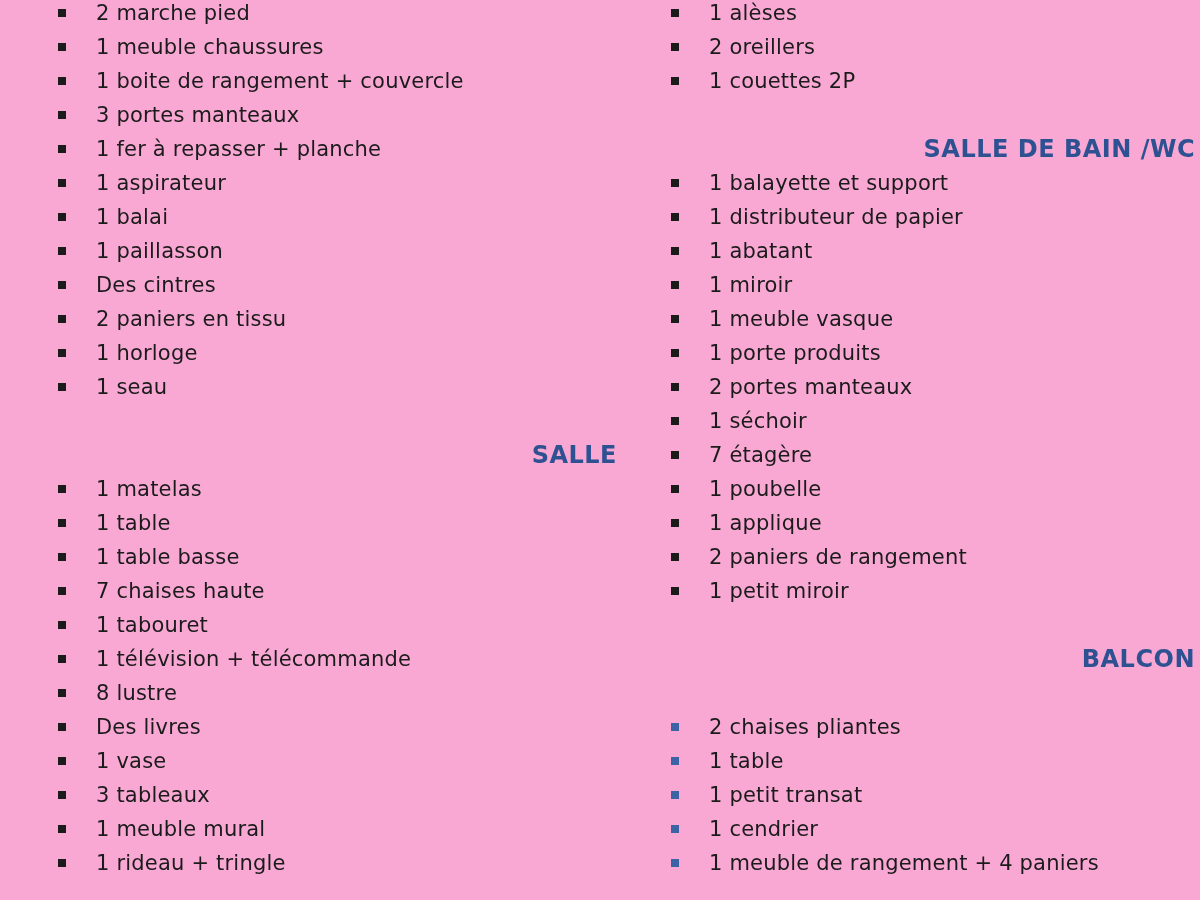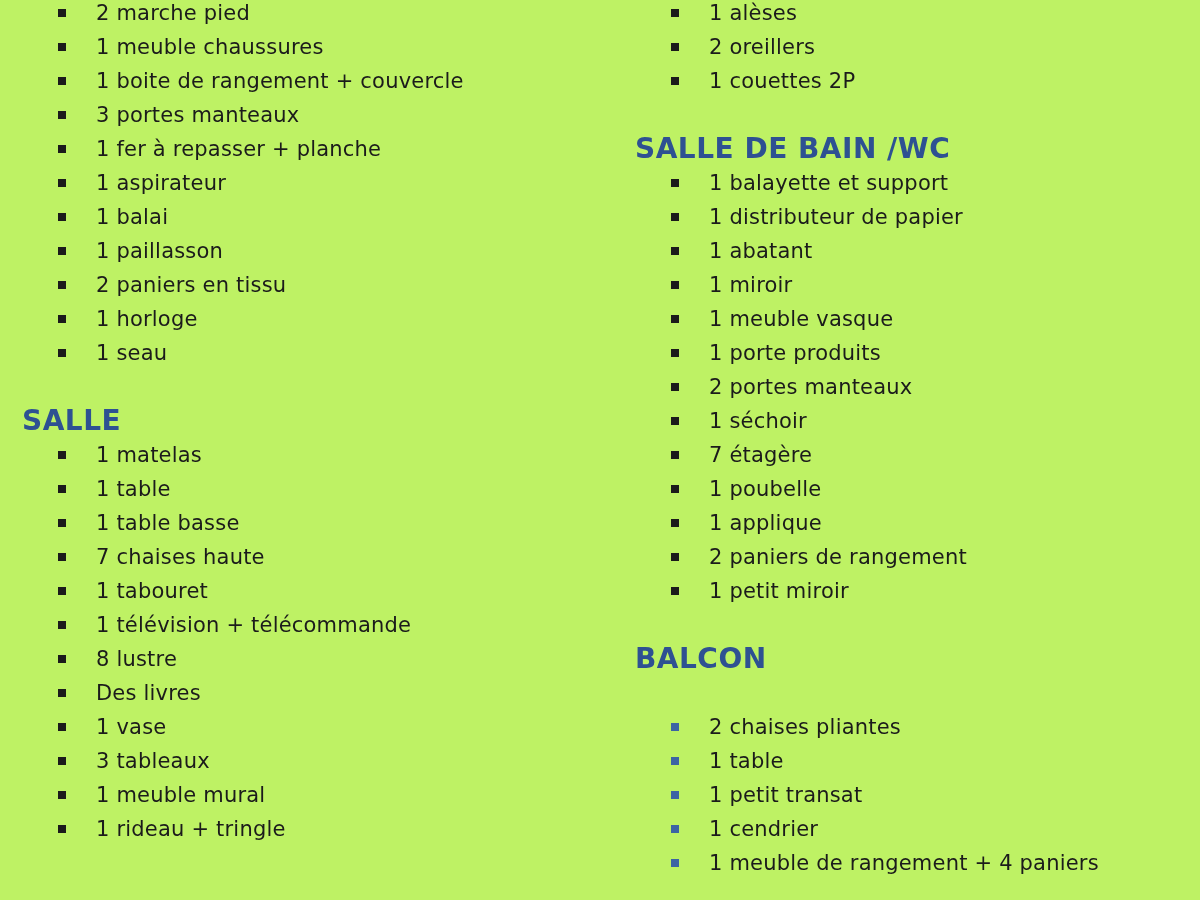--- a/index.html
+++ b/index.html
@@ -5,21 +5,21 @@
   html, body {
     margin: 0;
     padding: 0;
     background: #ffffff;
   }
   .page {
     position: relative;
     width: 1200px;
     height: 900px;
     overflow: hidden;
-    background: #bef264;
+    background: #f9a8d4;
     font-family: "DejaVu Sans", sans-serif;
     color: #1b1b1b;
   }
   .column {
     position: absolute;
     top: -4px;
   }
   .col-left  { left: 22px;  width: 595px; }
   .col-right { left: 635px; width: 560px; }
 
@@ -40,25 +40,26 @@
   .blue-bullet .bullet {
     background: #3c64a4;
   }
   .item-text {
     font-size: 21px;
     letter-spacing: 0.2px;
   }
   .section-heading {
     height: 34px;
     line-height: 34px;
-    font-size: 28px;
+    font-size: 24px;
     font-weight: bold;
     color: #2e5192;
     letter-spacing: 0.5px;
     white-space: nowrap;
+    text-align: right;
   }
   .spacer {
     height: 34px;
   }
 </style>
 </head>
 <body>
 
 <div class="page">
 
@@ -91,20 +92,24 @@
     <div class="item">
         <span class="bullet"></span>
         <span class="item-text">1 balai</span>
       </div>
     <div class="item">
         <span class="bullet"></span>
         <span class="item-text">1 paillasson</span>
       </div>
     <div class="item">
         <span class="bullet"></span>
+        <span class="item-text">Des cintres</span>
+      </div>
+    <div class="item">
+        <span class="bullet"></span>
         <span class="item-text">2 paniers en tissu</span>
       </div>
     <div class="item">
         <span class="bullet"></span>
         <span class="item-text">1 horloge</span>
       </div>
     <div class="item">
         <span class="bullet"></span>
         <span class="item-text">1 seau</span>
       </div>

